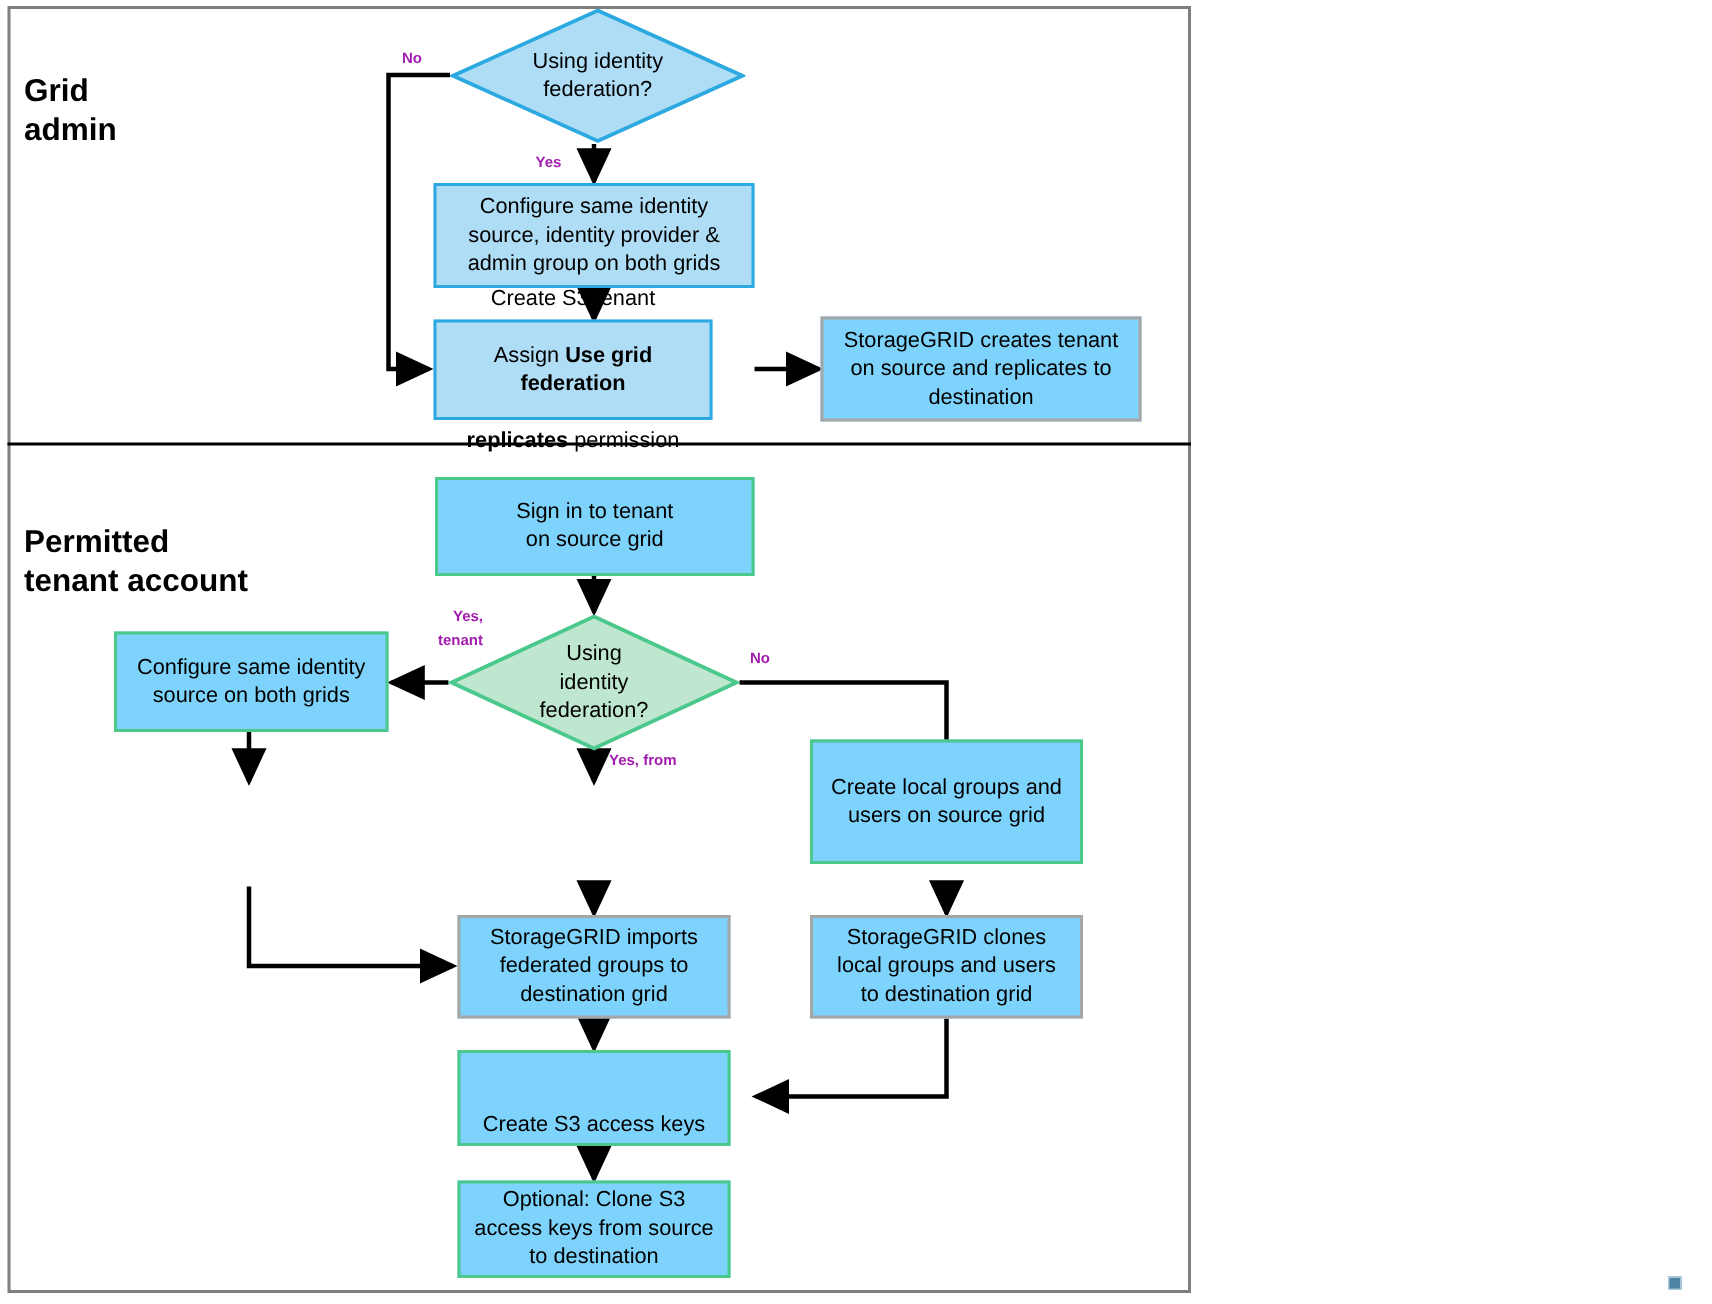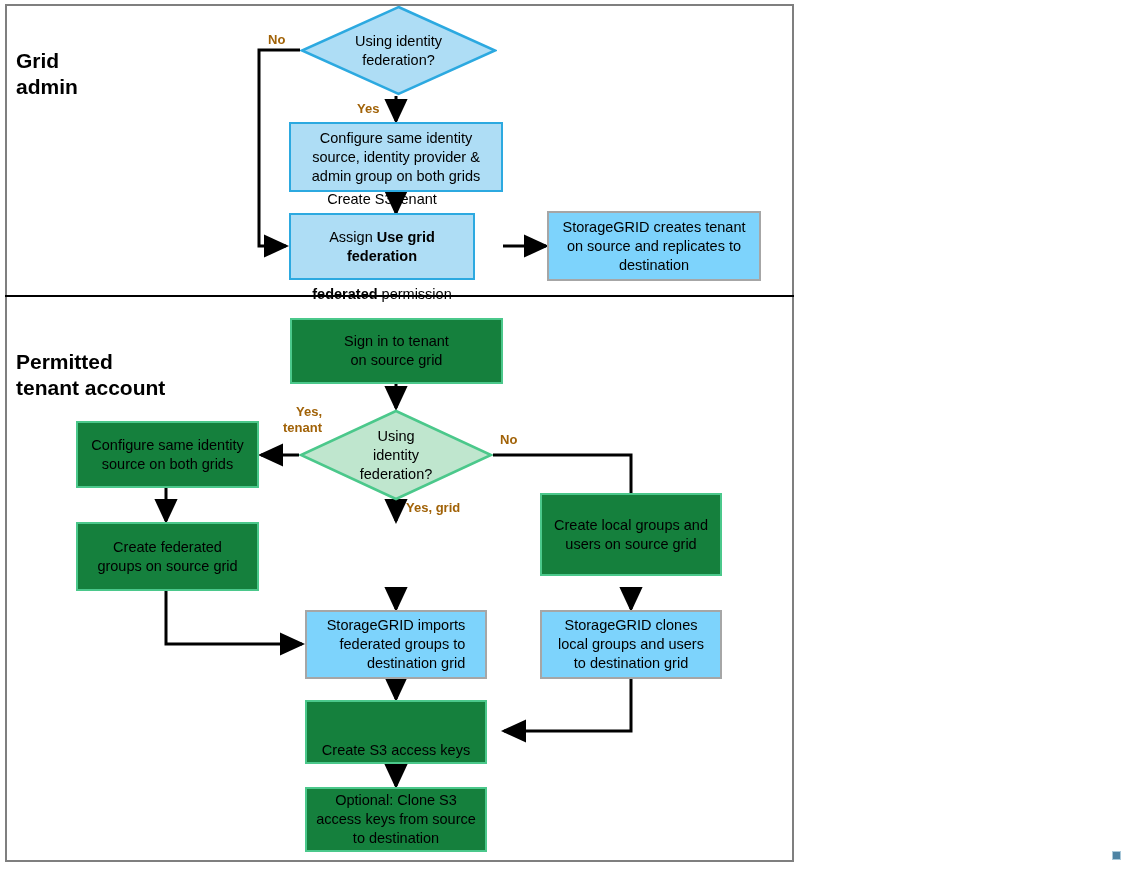--- a/index.html
+++ b/index.html
@@ -51,21 +51,21 @@
     align-items: center;
     justify-content: center;
     text-align: center;
     font-size: 14.5px;
     line-height: 19px;
     color: #000000;
     padding: 2px 5px;
     white-space: pre-line;
   }
   .node.blue  { background: #AEDDF5; border: 2px solid #2CA9E0; }
-  .node.green { background: #15803d; border: 2px solid #4BC88B; }
+  .node.green { background: #7dd3fc; border: 2px solid #4BC88B; }
   .node.gray  { background: #7dd3fc; border: 2px solid #A6A6A6; }
 
   
   .diamond-wrap { position: absolute; }
   .diamond-wrap svg { position: absolute; left: 0; top: 0; display: block; }
   .diamond-label {
     position: absolute;
     left: 0; top: 0;
     width: 100%; height: 100%;
     display: flex; align-items: center; justify-content: center;
@@ -74,23 +74,23 @@
     line-height: 19px;
     color: #000000;
     white-space: pre-line;
     pointer-events: none;
   }
 
   
   .edge-label {
     position: absolute;
     font-weight: bold;
-    font-size: 13px;
+    font-size: 10px;
     line-height: 16px;
-    color: #a16207;
+    color: #a21caf;
     white-space: pre-line;
   }
 
   
   #connectors {
     position: absolute;
     left: 0; top: 0;
     width: 1141px; height: 869px;
     pointer-events: none;
   }
@@ -173,21 +173,21 @@
 source, identity provider &amp;
 admin group on both grids</span>
   </div>
 
   <div class="node blue" style="left:289px; top:213px; width:186px; height:67px; flex-direction:column;">
     <div>Create S3 tenant</div>
     <div>
       <span>Assign </span><span class="bold-run">Use grid federation</span>
     </div>
     <div>
-      <span class="bold-run">federated</span><span> permission</span>
+      <span class="bold-run">replicates</span><span> permission</span>
     </div>
   </div>
 
   <div class="node gray" style="left:547px; top:211px; width:214px; height:70px;">
     <span>StorageGRID creates tenant
 on source and replicates to
 destination</span>
   </div>
 
   <div class="edge-label" style="left:268px; top:32px;">No</div>
@@ -205,32 +205,28 @@
     <div class="diamond-label">Using
 identity
 federation?</div>
   </div>
 
   <div class="node green" style="left:76px; top:421px; width:183px; height:67px;">
     <span>Configure same identity
 source on both grids</span>
   </div>
 
-  <div class="node green" style="left:76px; top:522px; width:183px; height:69px;">
-    <span>Create federated
-groups on source grid</span>
-  </div>
 
 
   <div class="node green" style="left:540px; top:493px; width:182px; height:83px;">
     <span>Create local groups and
 users on source grid</span>
   </div>
 
-  <div class="node gray" style="left:305px; top:610px; width:182px; height:69px;text-align:right;">
+  <div class="node gray" style="left:305px; top:610px; width:182px; height:69px;">
     <span>StorageGRID imports
 federated groups to
 destination grid</span>
   </div>
 
   <div class="node gray" style="left:540px; top:610px; width:182px; height:69px;">
     <span>StorageGRID clones
 local groups and users
 to destination grid</span>
   </div>
@@ -241,16 +237,16 @@
 
   <div class="node green" style="left:305px; top:787px; width:182px; height:65px;">
     <span>Optional: Clone S3
 access keys from source
 to destination</span>
   </div>
 
   <div class="edge-label" style="left:262px; top:404px; text-align:right; width:60px;">Yes,
 tenant</div>
   <div class="edge-label" style="left:500px; top:432px;">No</div>
-  <div class="edge-label" style="left:406px; top:500px;">Yes, grid</div>
+  <div class="edge-label" style="left:406px; top:500px;">Yes, from</div>
 
   <div id="corner-artifact"></div>
 </div>
 
 </body></html>

